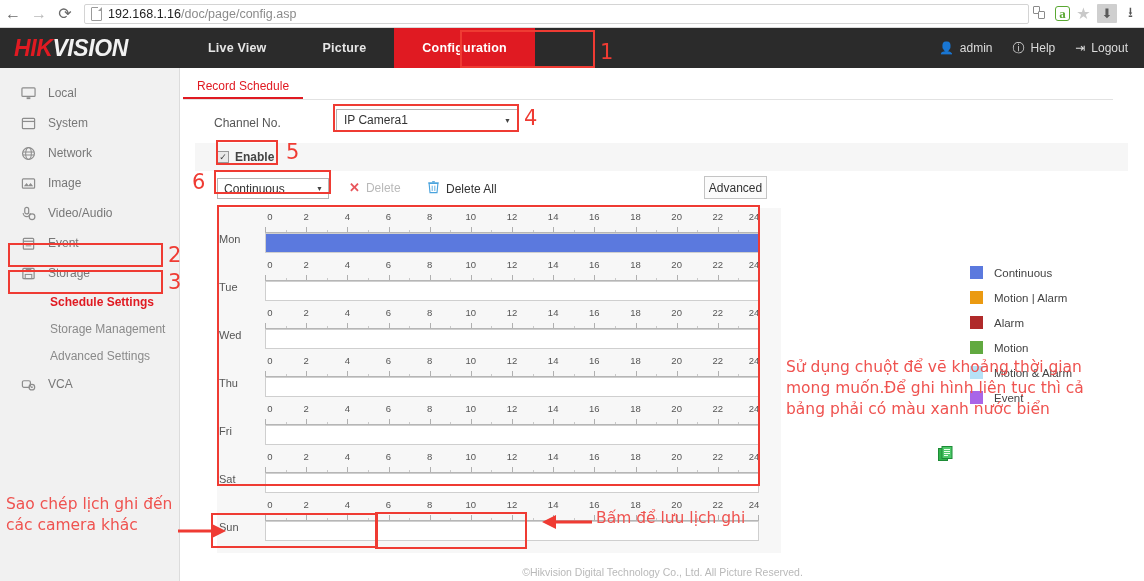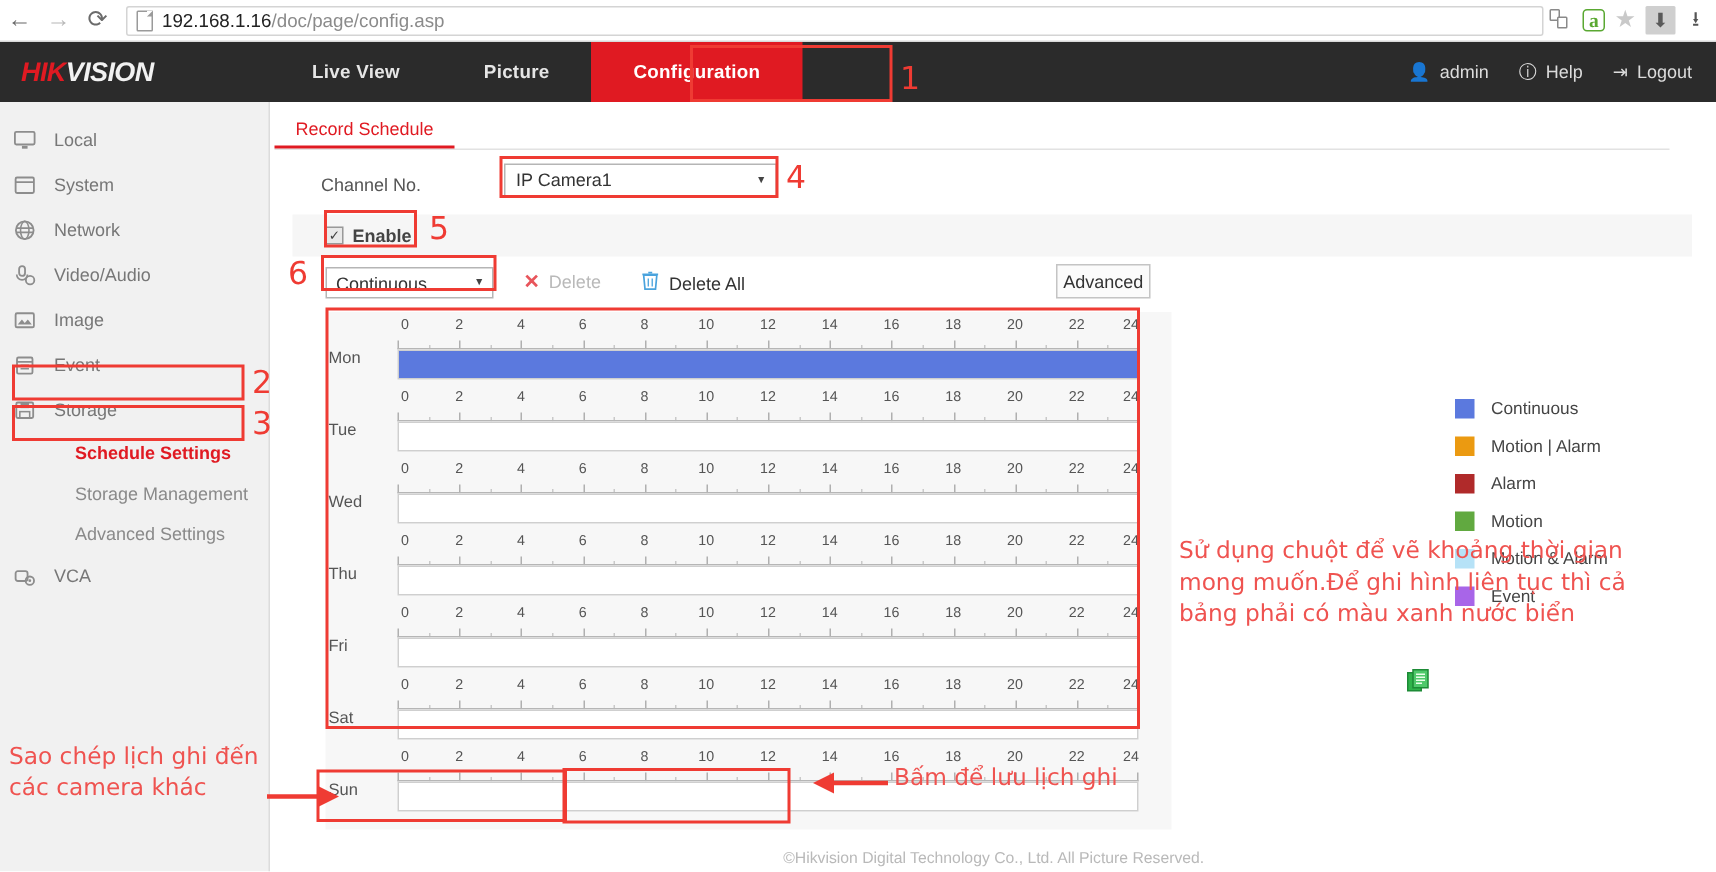--- a/index.html
+++ b/index.html
@@ -53,40 +53,40 @@
   .ic-star{ color:#c9c9c9; font-size:16px; line-height:1; }
   .ic-dl-box{ background:#cfcfcf; width:20px;height:19px; border-radius:1px; color:#5a5a5a; font-size:13px;}
   .ic-dl{ color:#555; font-size:14px; }
 
   
   #hv-header{
     position:absolute; top:28px; left:0; width:1144px; height:40px;
     background:#2b2b2b; display:flex; align-items:center;
   }
   #logo{ width:180px; padding-left:14px; font-style:italic; font-weight:bold;
-         font-size:18px; letter-spacing:-0.4px; }
+         font-size:23px; letter-spacing:-0.4px; }
   #logo .hik{ color:#e01a22; }
   #logo .vision{ color:#f2f2f2; }
   .hv-tab{
     height:40px; padding:0 28px; display:flex; align-items:center; justify-content:center;
     color:#e6e6e6; font-size:12.5px; font-weight:bold; letter-spacing:.2px;
   }
   .hv-tab.active{ background:#e01a22; color:#ffffff; }
   #hv-right{ margin-left:auto; display:flex; align-items:center; gap:20px; padding-right:16px;
              color:#dcdcdc; font-size:12px; }
   .hv-right-item{ display:flex; align-items:center; gap:6px; }
   .ri-ic{ font-size:12px; color:#dcdcdc; }
 
   
   #sidebar{
     position:absolute; top:68px; left:0; width:180px; height:513px;
     background:#f1f1f1; border-right:1px solid #dcdcdc;
   }
   .side-item{
-    height:30px; display:flex; align-items:center; padding-left:8px;
+    height:30px; display:flex; align-items:center; padding-left:20px;
     color:#777; font-size:12px; gap:12px;
   }
   .side-item .sic{ width:16px; height:16px; display:flex;align-items:center;justify-content:center;
                    color:#8d8d8d; }
   .sub-item{
     height:27px; display:flex; align-items:center; padding-left:50px;
     color:#8a8a8a; font-size:12px;
   }
   .sub-item.active{ color:#e01a22; font-weight:bold; }
 
@@ -273,36 +273,36 @@
           <path d="M2 6.5h12M2 9.5h12" stroke="#8d8d8d" stroke-width="1.1"></path>
           <ellipse cx="8" cy="8" rx="3" ry="6.3" fill="none" stroke="#8d8d8d" stroke-width="1.1"></ellipse>
         </svg>
     </span>
     <span>Network</span>
   </div>
 
   <div class="side-item">
     <span class="sic">
       <svg width="15" height="15" viewBox="0 0 16 16">
+          <rect x="1.5" y="3" width="13" height="10" rx="1" fill="none" stroke="#8d8d8d" stroke-width="1.3"></rect>
+          <path d="M3 11l3-3.5L8 10l2.2-2.6L13 11z" fill="#8d8d8d"></path>
+        </svg>
+    </span>
+    <span>Image</span>
+  </div>
+
+  <div class="side-item">
+    <span class="sic">
+      <svg width="15" height="15" viewBox="0 0 16 16">
           <rect x="4" y="1.5" width="4.2" height="7" rx="2.1" fill="none" stroke="#8d8d8d" stroke-width="1.3"></rect>
           <path d="M2.3 7.5a3.8 3.8 0 007.6 0" fill="none" stroke="#8d8d8d" stroke-width="1.2"></path>
           <circle cx="11.8" cy="11.5" r="3" fill="none" stroke="#8d8d8d" stroke-width="1.3"></circle>
         </svg>
     </span>
     <span>Video/Audio</span>
-  </div>
-
-  <div class="side-item">
-    <span class="sic">
-      <svg width="15" height="15" viewBox="0 0 16 16">
-          <rect x="1.5" y="3" width="13" height="10" rx="1" fill="none" stroke="#8d8d8d" stroke-width="1.3"></rect>
-          <path d="M3 11l3-3.5L8 10l2.2-2.6L13 11z" fill="#8d8d8d"></path>
-        </svg>
-    </span>
-    <span>Image</span>
   </div>
 
   <div class="side-item">
     <span class="sic">
       <svg width="15" height="15" viewBox="0 0 16 16">
           <rect x="2.5" y="2.5" width="11" height="11.5" rx="1" fill="none" stroke="#8d8d8d" stroke-width="1.3"></rect>
           <line x1="2.5" y1="5.6" x2="13.5" y2="5.6" stroke="#8d8d8d" stroke-width="1.3"></line>
           <path d="M5 8h6M5 10.5h6" stroke="#8d8d8d" stroke-width="1"></path>
         </svg>
     </span>

